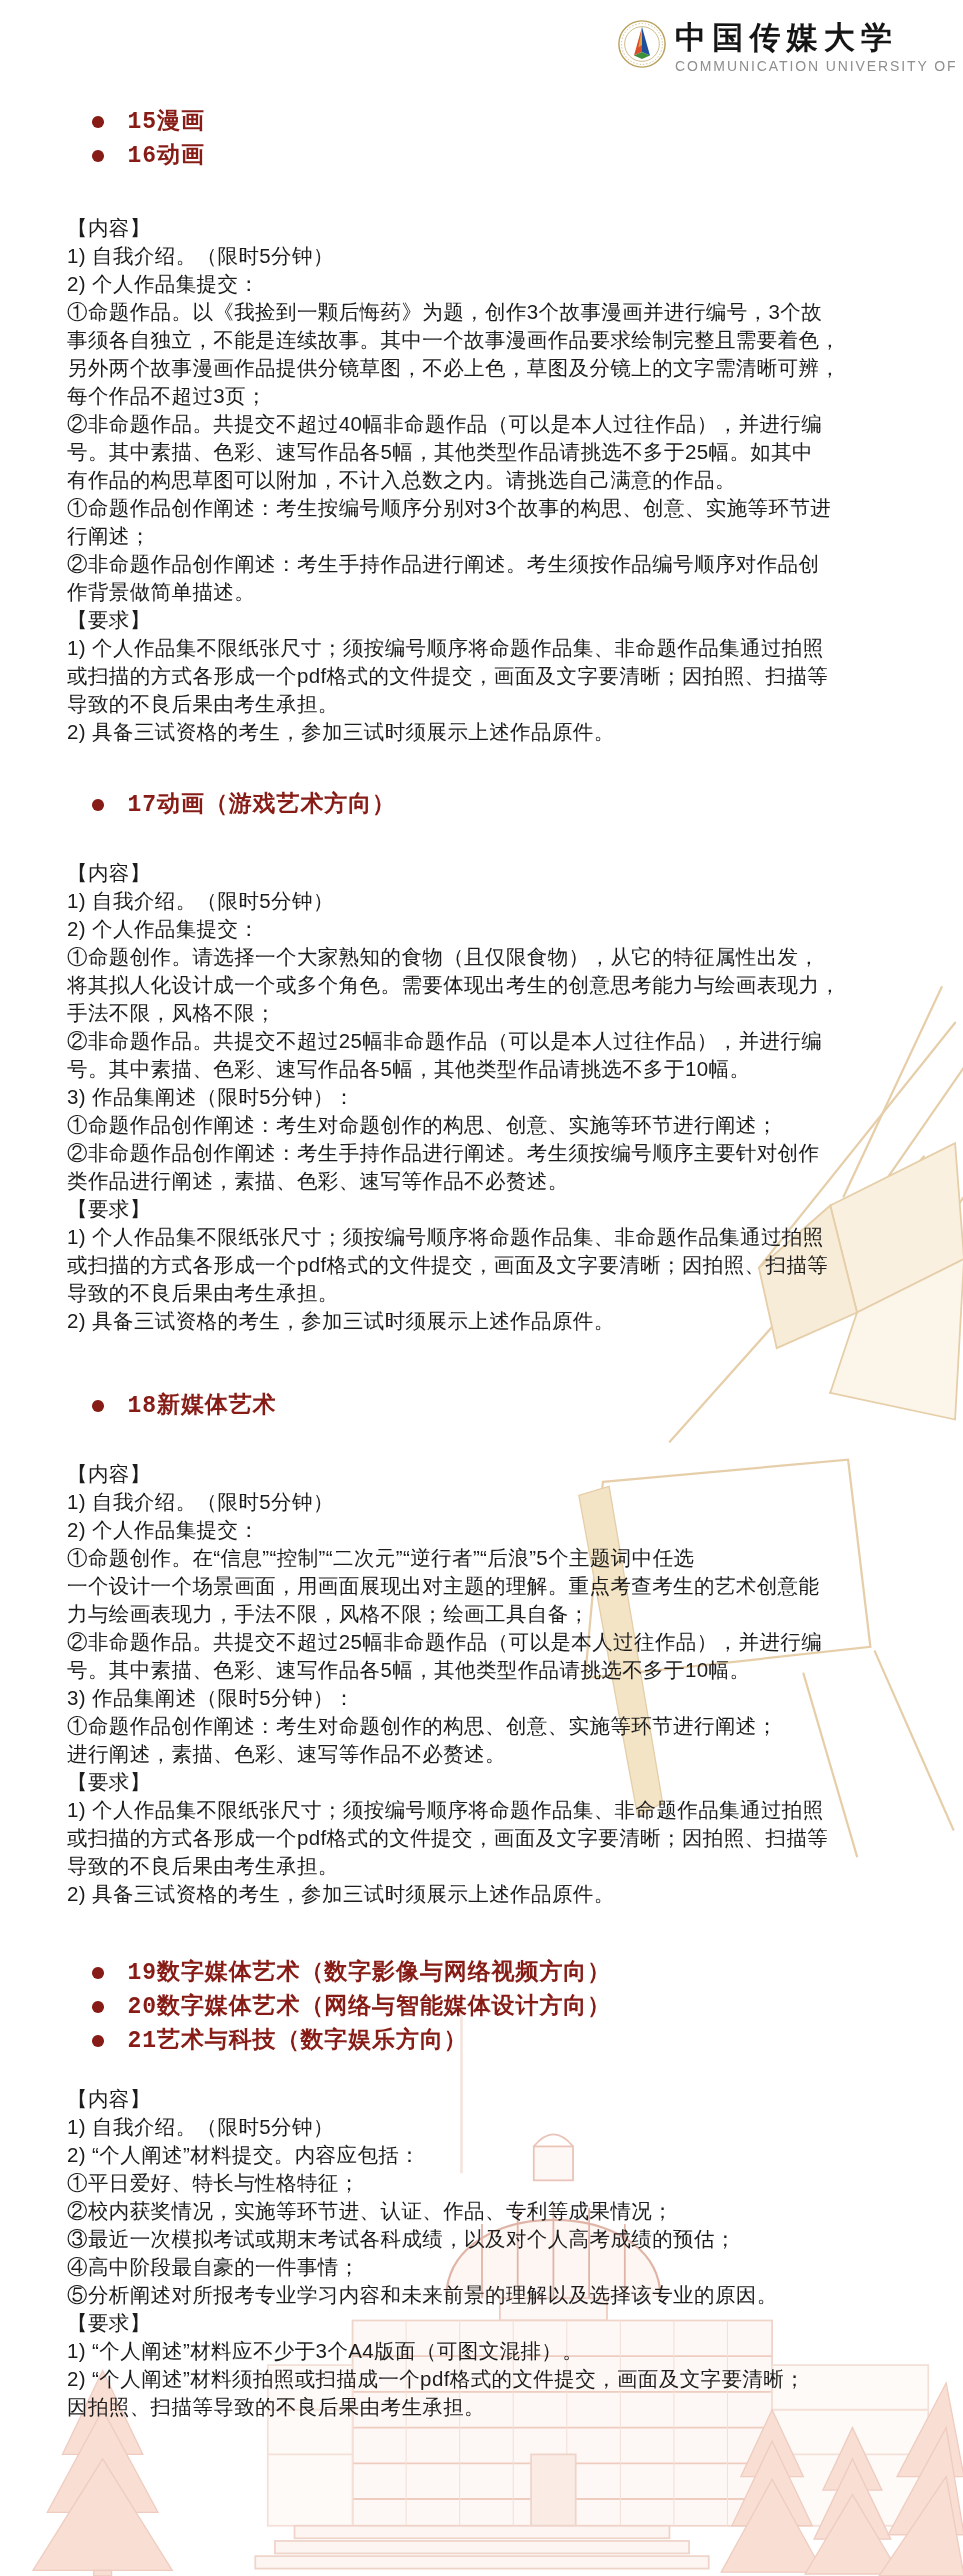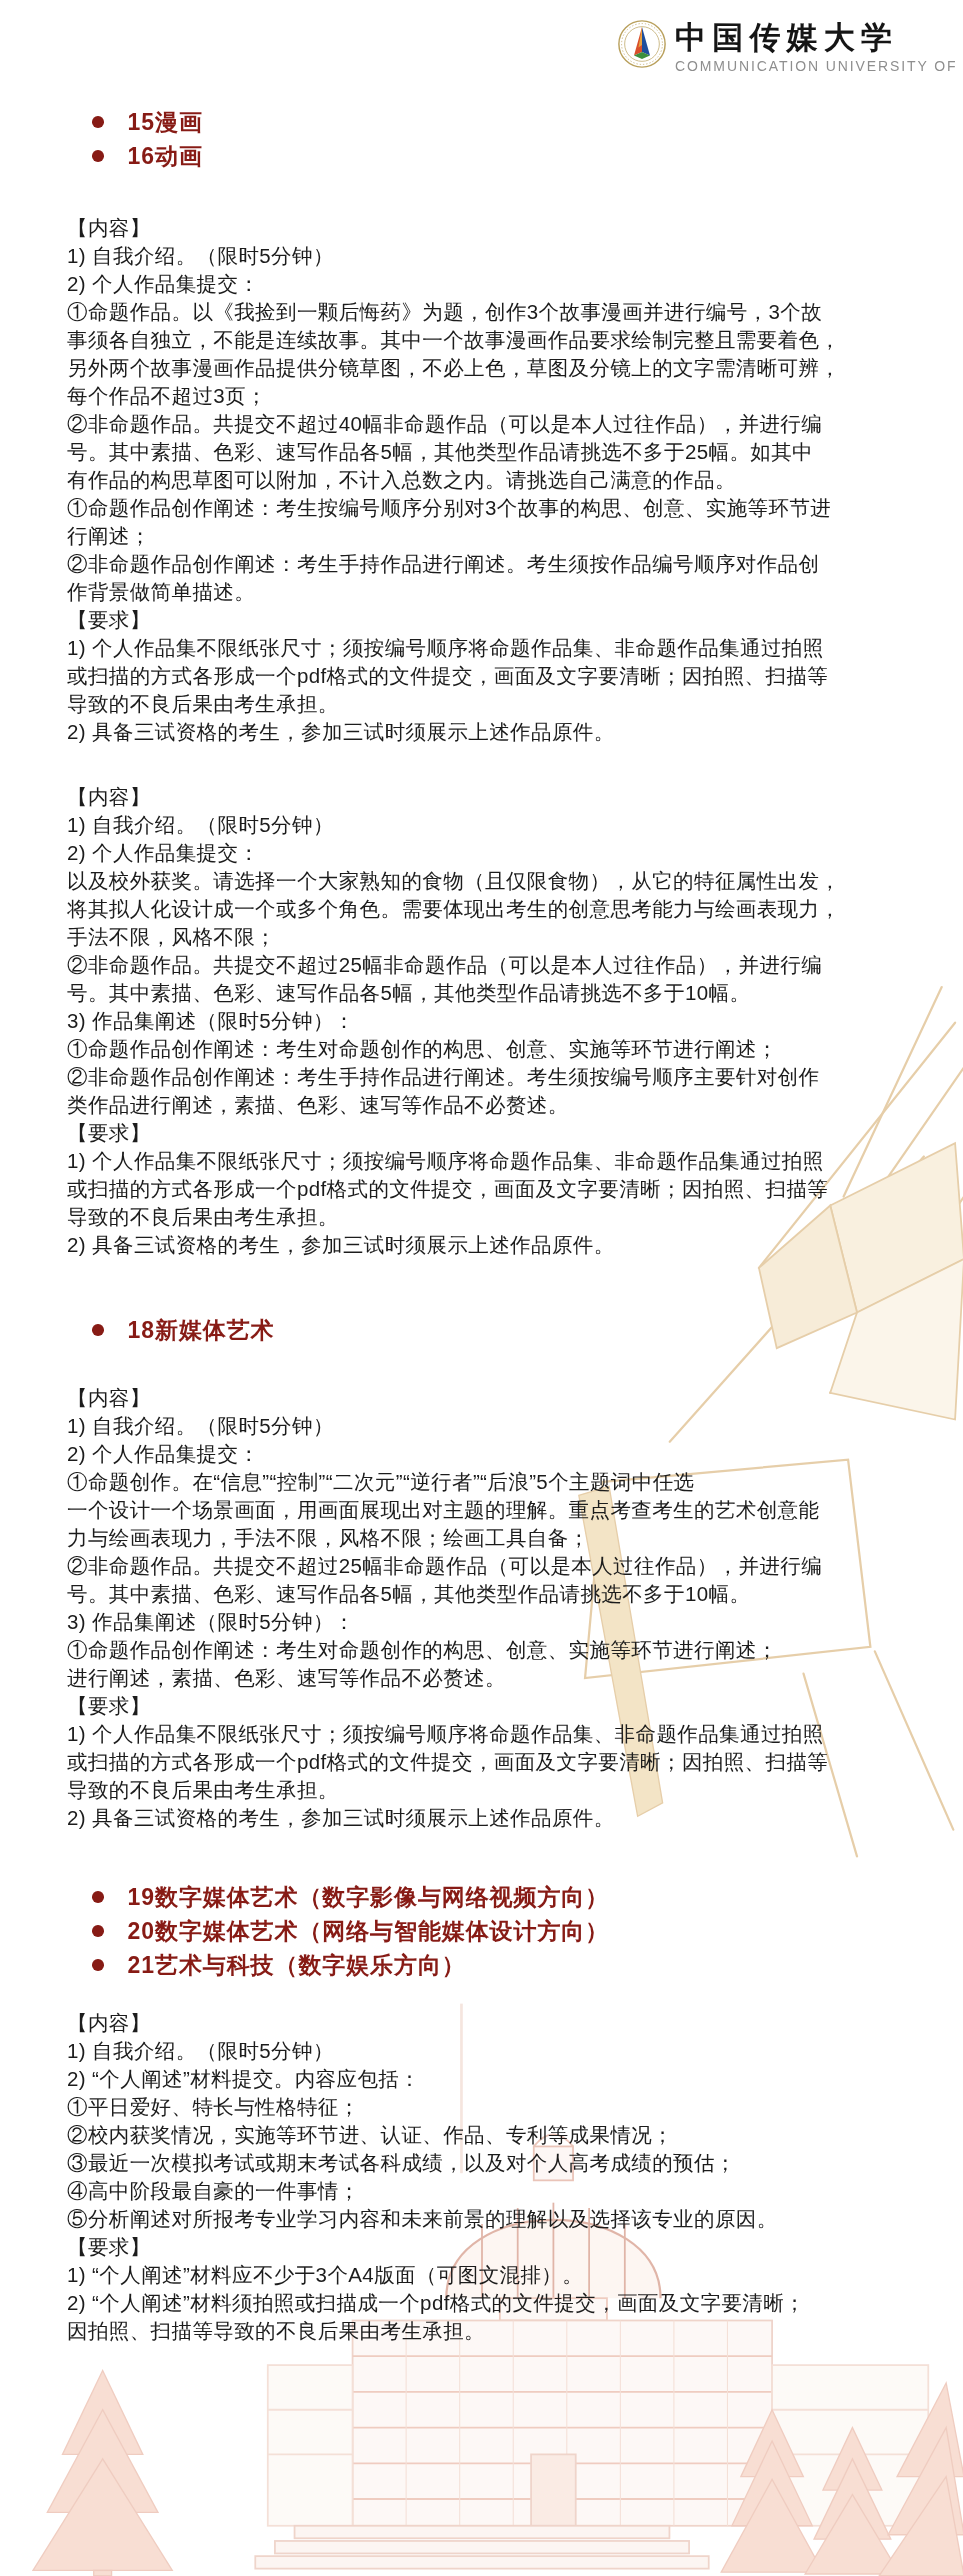--- a/index.html
+++ b/index.html
@@ -9,21 +9,21 @@
   }
   .wm{position:absolute;z-index:0;pointer-events:none;}
   .wm-sculpture{left:536px;top:973px;}
   .wm-building{left:0;top:1990px;}
   .logo{position:absolute;top:19.6px;left:618px;display:flex;align-items:flex-start;gap:9px;z-index:2;}
   .seal{width:48px;height:48px;flex:none;}
   .logo-text{display:flex;flex-direction:column;}
   .cn{font-family:"DejaVu Serif",serif;font-size:31px;font-weight:bold;color:#151515;letter-spacing:6.2px;line-height:1.15;white-space:nowrap;}
   .en{font-size:14px;color:#8e8e8e;letter-spacing:1.9px;margin-top:2.7px;white-space:nowrap;}
   .content{position:relative;z-index:1;padding:0 36px 0 55px;}
-  .majors{list-style:none;margin:0;padding:0;}
+  .majors{list-style:none;margin:0;padding:0;font-family:Liberation Mono, monospace;}
   .major{display:flex;align-items:center;line-height:34px;}
   .dot{width:11.6px;height:11.6px;border-radius:50%;background:#871b15;margin:0 24px 0 37px;flex:none;}
   .mlabel{font-size:23px;font-weight:bold;color:#871b15;letter-spacing:0.9px;white-space:nowrap;}
   .lines{margin:4px;}
   .line{font-size:20.5px;line-height:28px;color:#1c1c1c;margin-left:8px;letter-spacing:0.4px;white-space:nowrap;}
   .s1 .majors{margin-top:105px;}
   .s1 .lines{margin-top:41px;}
   .s2 .majors{margin-top:42px;}
   .s2 .lines{margin-top:37px;}
   .s3 .majors{margin-top:54px;}
@@ -154,26 +154,33 @@
         <div class="line">作背景做简单描述。</div>
         <div class="line">【要求】</div>
         <div class="line">1) 个人作品集不限纸张尺寸；须按编号顺序将命题作品集、非命题作品集通过拍照</div>
         <div class="line">或扫描的方式各形成一个pdf格式的文件提交，画面及文字要清晰；因拍照、扫描等</div>
         <div class="line">导致的不良后果由考生承担。</div>
         <div class="line">2) 具备三试资格的考生，参加三试时须展示上述作品原件。</div>
       </div>
   </section>
 
   <section class="sec s2">
+    <ul class="majors">
+
+    <li class="major">
+        <span class="dot"></span>
+        <span class="mlabel">17动画（游戏艺术方向）</span>
+      </li>
+      </ul>
     <div class="lines">
 
     <div class="line">【内容】</div>
         <div class="line">1) 自我介绍。（限时5分钟）</div>
         <div class="line">2) 个人作品集提交：</div>
-        <div class="line">以及校外获奖。请选择一个大家熟知的食物（且仅限食物），从它的特征属性出发，</div>
+        <div class="line">①命题创作。请选择一个大家熟知的食物（且仅限食物），从它的特征属性出发，</div>
         <div class="line">将其拟人化设计成一个或多个角色。需要体现出考生的创意思考能力与绘画表现力，</div>
         <div class="line">手法不限，风格不限；</div>
         <div class="line">②非命题作品。共提交不超过25幅非命题作品（可以是本人过往作品），并进行编</div>
         <div class="line">号。其中素描、色彩、速写作品各5幅，其他类型作品请挑选不多于10幅。</div>
         <div class="line">3) 作品集阐述（限时5分钟）：</div>
         <div class="line">①命题作品创作阐述：考生对命题创作的构思、创意、实施等环节进行阐述；</div>
         <div class="line">②非命题作品创作阐述：考生手持作品进行阐述。考生须按编号顺序主要针对创作</div>
         <div class="line">类作品进行阐述，素描、色彩、速写等作品不必赘述。</div>
         <div class="line">【要求】</div>
         <div class="line">1) 个人作品集不限纸张尺寸；须按编号顺序将命题作品集、非命题作品集通过拍照</div>

